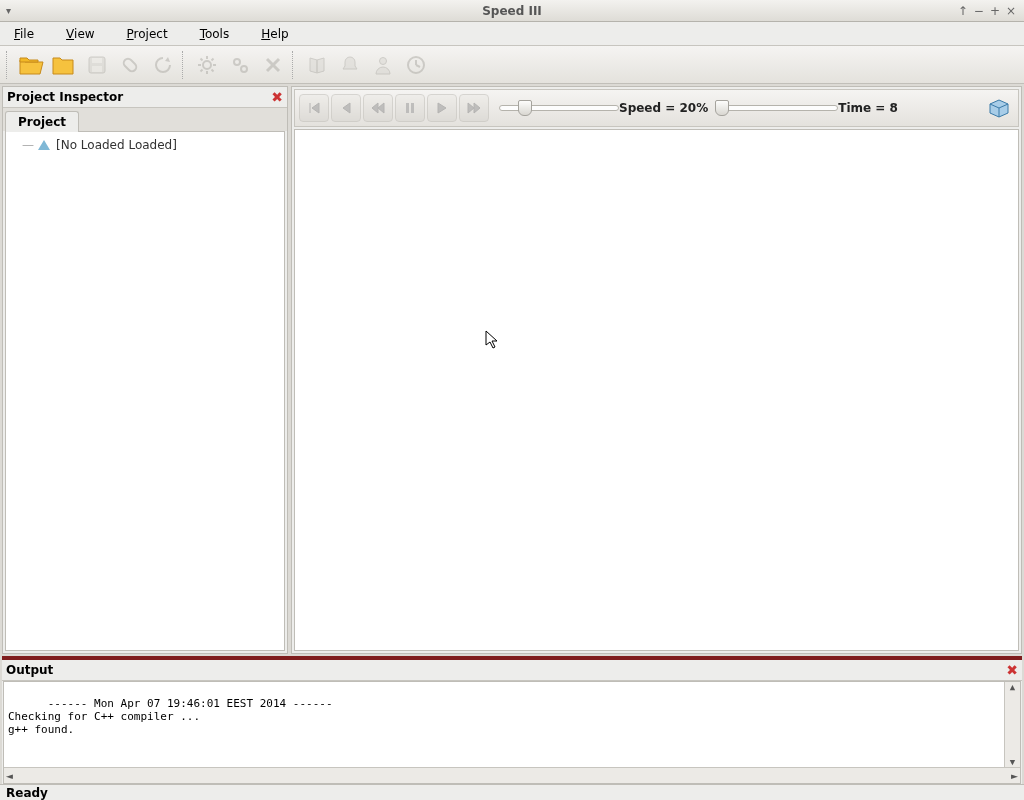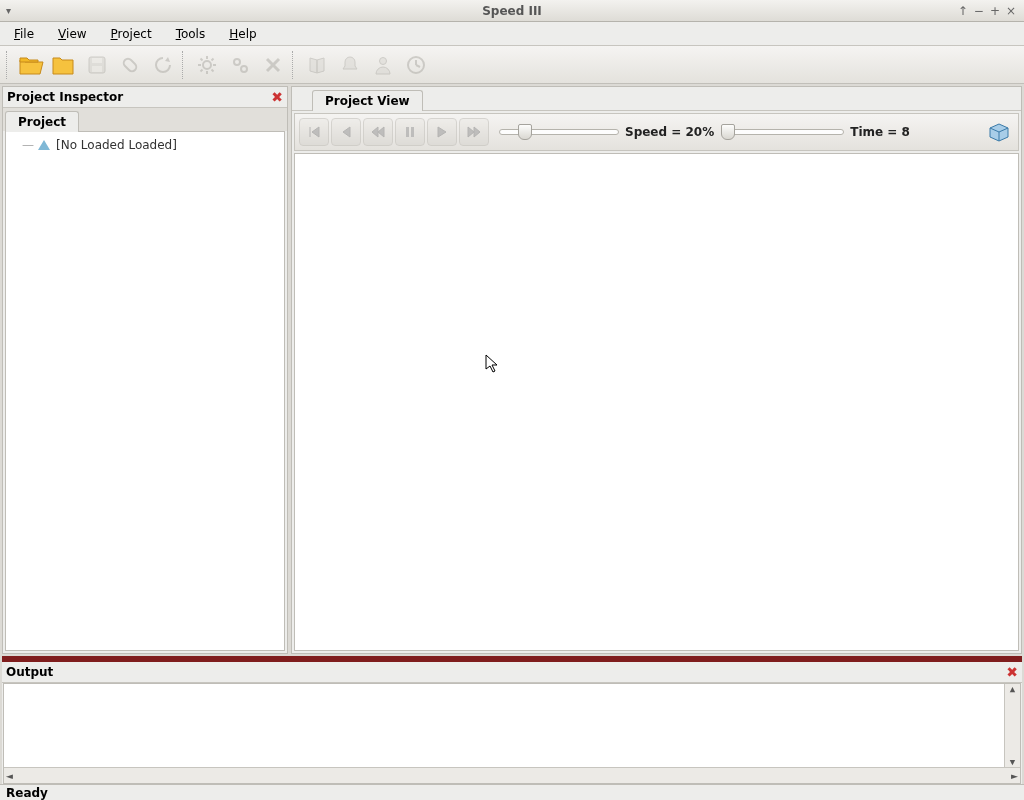--- a/index.html
+++ b/index.html
@@ -41,21 +41,21 @@
   color: #666;
   font-size: 10px;
 }
 .menubar {
   height: 24px;
   background: #ededeb;
   border-bottom: 1px solid #c7c5bf;
   display: flex;
   align-items: center;
   padding: 0 6px;
-  gap: 8px;
+  gap: 16px;
 }
 .menubar .menu-item {
   padding: 3px 8px;
 }
 .menubar .menu-item .ul { text-decoration: underline; }
 .toolbar {
   height: 38px;
   background: linear-gradient(to bottom, #f5f4f2, #e4e2dd);
   border-bottom: 1px solid #c1bfb9;
   display: flex;
@@ -164,21 +164,20 @@
   border: 1px solid #bfbdb7;
   border-radius: 4px;
   display: flex;
   align-items: center;
   justify-content: center;
   opacity: 0.55;
 }
 .slider-wrap {
   display: flex;
   align-items: center;
-  gap: 6px;
   margin-left: 8px;
 }
 .slider-track {
   width: 120px;
   height: 6px;
   background: #fdfdfd;
   border: 1px solid #b5b3ac;
   border-radius: 3px;
   position: relative;
 }
@@ -207,21 +206,21 @@
 .cursor-arrow {
   position: absolute;
   left: 190px;
   top: 200px;
   font-size: 18px;
   color: #000;
 }
 .output-panel {
   height: 128px;
   background: #ededeb;
-  border-top: 6px solid #7f1d1d;
+  border-top: 4px solid #7f1d1d;
   display: flex;
   flex-direction: column;
   margin: 0 2px;
 }
 .output-body-wrap {
   flex: 1;
   display: flex;
   flex-direction: column;
   border: 1px solid #bfbdb7;
   margin: 0 1px;
@@ -390,25 +389,20 @@
     <div class="tree-area">
       <div class="tree-item">
         <span class="branch">—</span>
         <span class="tri-icon"></span>
         <span>[No Loaded Loaded]</span>
       </div>
     </div>
   </div>
 
   <div class="panel right-panel">
-    <div class="tabstrip" style="background:#ededeb;border-bottom:1px solid #c7c5bf;">
-      <div class="tab indent">
-        <span>Project View</span>
-      </div>
-    </div>
     <div class="view-toolbar">
       <div class="pv-btn">
         <svg width="16" height="16" viewBox="0 0 16 16">
             <path d="M4 3 v10 M13 3 L6 8 L13 13 Z" fill="#999" stroke="#888"></path>
           </svg>
       </div>
       <div class="pv-btn">
         <svg width="16" height="16" viewBox="0 0 16 16">
             <path d="M12 3 L5 8 L12 13 Z" fill="#999" stroke="#888"></path>
           </svg>
@@ -466,20 +460,23 @@
   </div>
 </div>
 
 <div class="output-panel">
   <div class="panel-header">
     <span>Output</span>
     <span class="close-x">✖</span>
   </div>
   <div class="output-body-wrap">
     <div class="output-text">
+      <span>------ Mon Apr 07 19:46:01 EEST 2014 ------
+Checking for C++ compiler ...
+g++ found.</span>
       <div class="vscroll">
         <span class="scroll-arrow">▲</span>
         <span class="scroll-arrow">▼</span>
       </div>
     </div>
     <div class="hscroll">
       <span class="scroll-arrow">◄</span>
       <span class="scroll-arrow">►</span>
     </div>
   </div>

